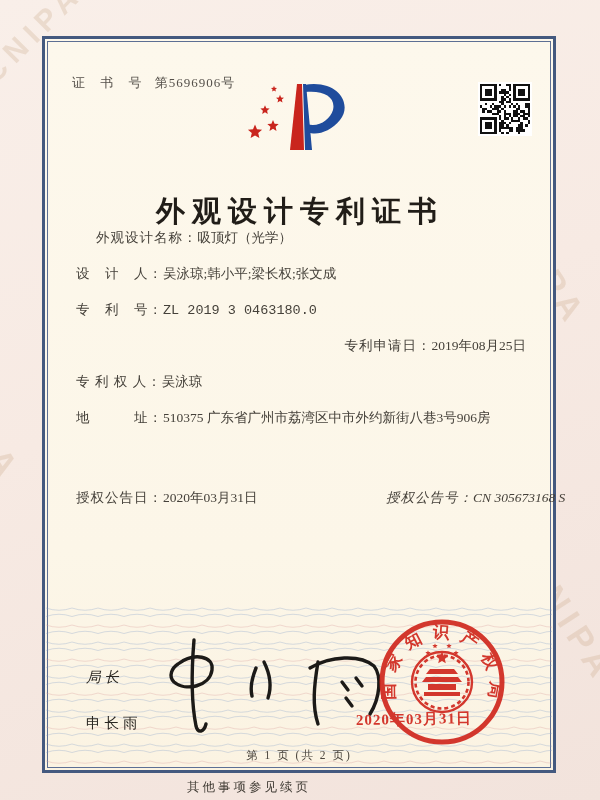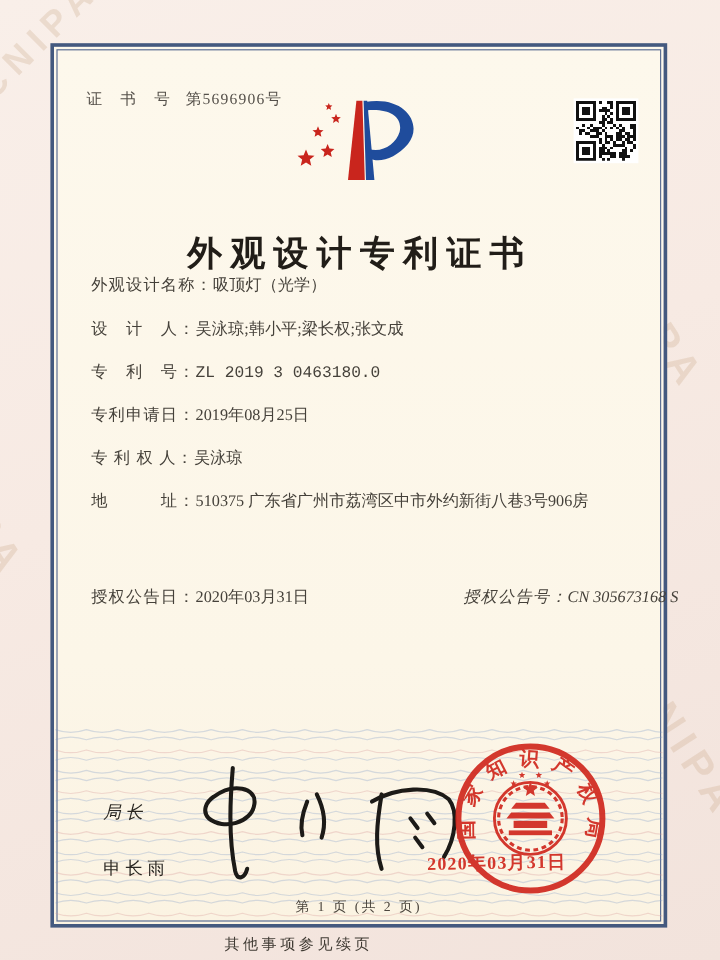--- a/index.html
+++ b/index.html
@@ -229,30 +229,30 @@
       <rect x="14" y="0" width="7" height="7" fill="#111"></rect>
       <rect x="15" y="1" width="5" height="5" fill="#fff"></rect>
       <rect x="16" y="2" width="3" height="3" fill="#111"></rect>
       <rect x="0" y="14" width="7" height="7" fill="#111"></rect>
       <rect x="1" y="15" width="5" height="5" fill="#fff"></rect>
       <rect x="2" y="16" width="3" height="3" fill="#111"></rect>
     </svg>
 
   <div class="title">外观设计专利证书</div>
 
-  <div class="field-row" style="top:229px;">
+  <div class="field-row" style="top:229px;margin-left:20px;">
     <span class="lbl">外观设计名称：</span><span>吸顶灯（光学）</span>
   </div>
   <div class="field-row" style="top:265px;">
     <span class="lbl">设　计　人：</span><span>吴泳琼;韩小平;梁长权;张文成</span>
   </div>
   <div class="field-row" style="top:301px;font-family:Liberation Mono, monospace;">
     <span class="lbl">专　利　号：</span><span>ZL 2019 3 0463180.0</span>
   </div>
-  <div class="field-row" style="top:337px;">
+  <div class="field-row" style="top:337px;text-align:right;">
     <span class="lbl">专利申请日：</span><span>2019年08月25日</span>
   </div>
   <div class="field-row" style="top:373px;">
     <span class="lbl">专 利 权 人：</span><span>吴泳琼</span>
   </div>
   <div class="field-row" style="top:409px;">
     <span class="lbl">地　　　址：</span><span>510375 广东省广州市荔湾区中市外约新街八巷3号906房</span>
   </div>
 
   <div class="field-row" style="top:445px;margin-top:44px;">

